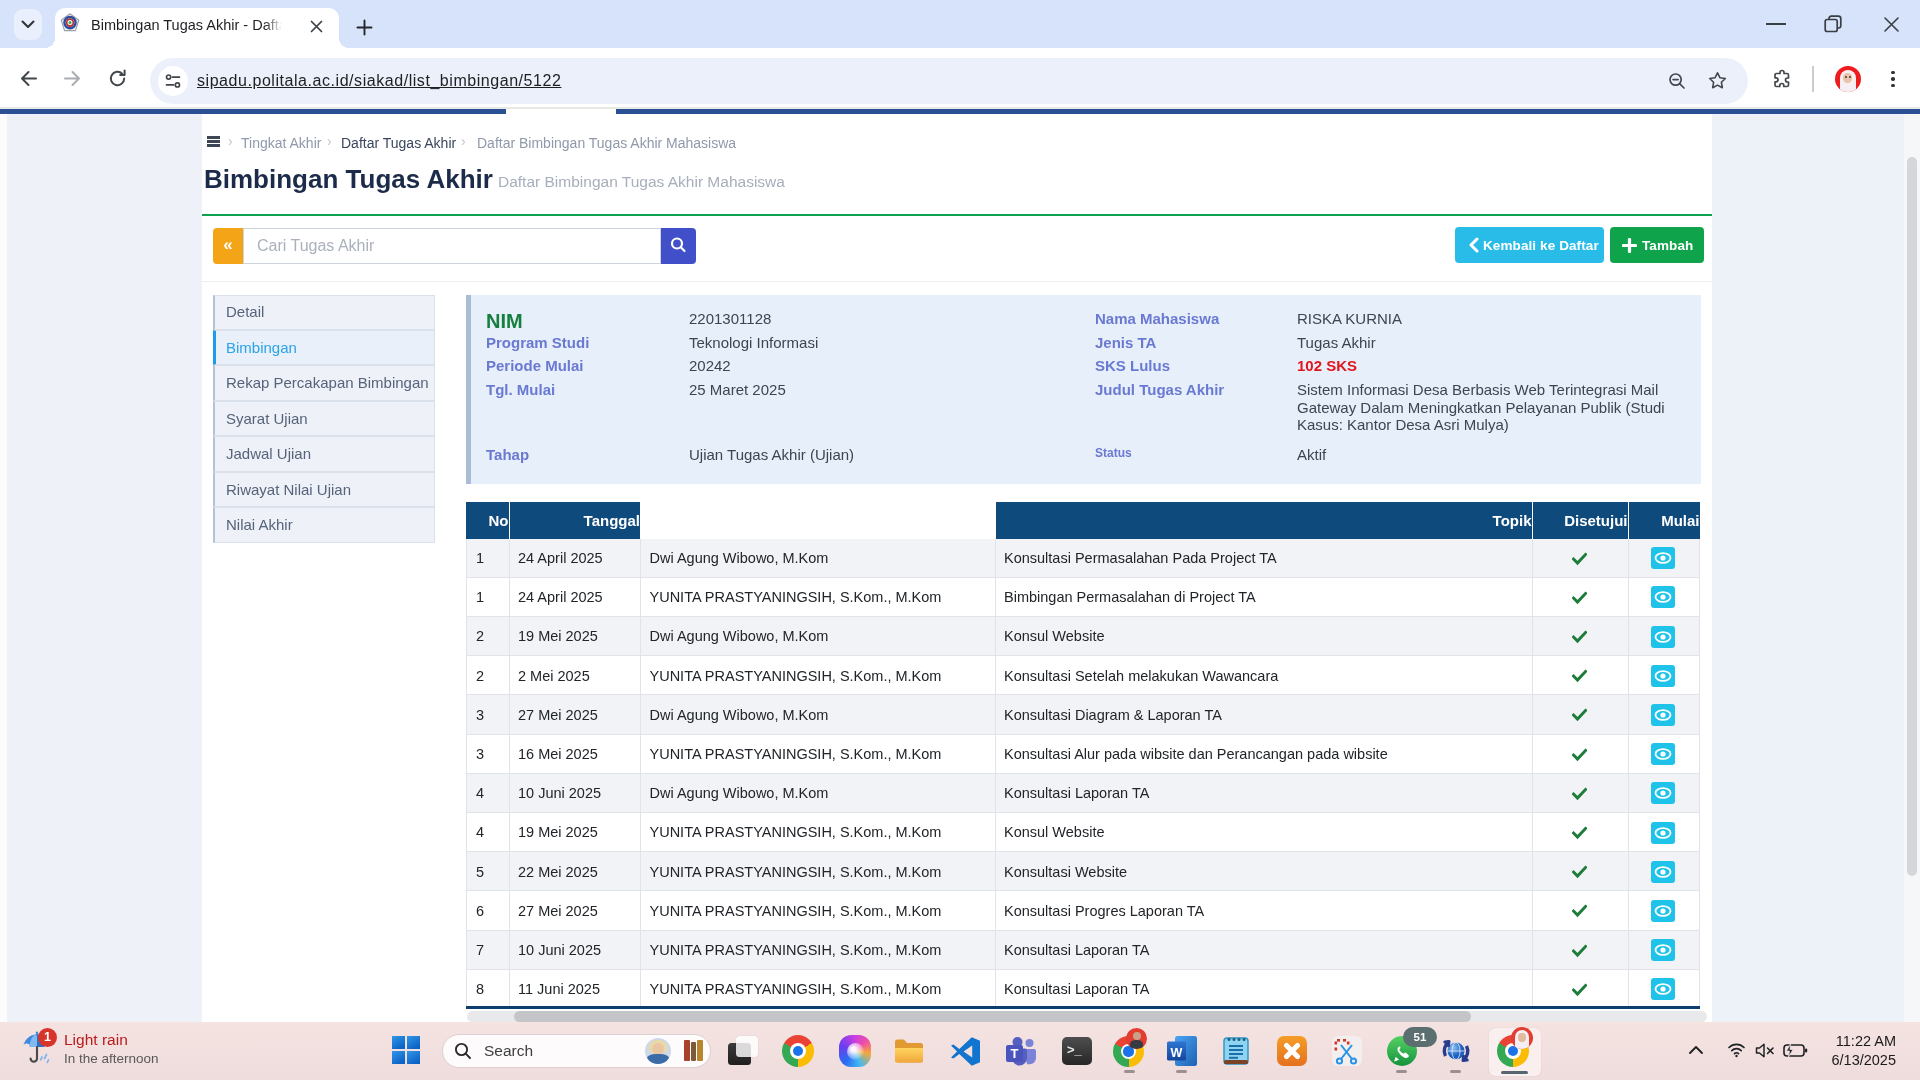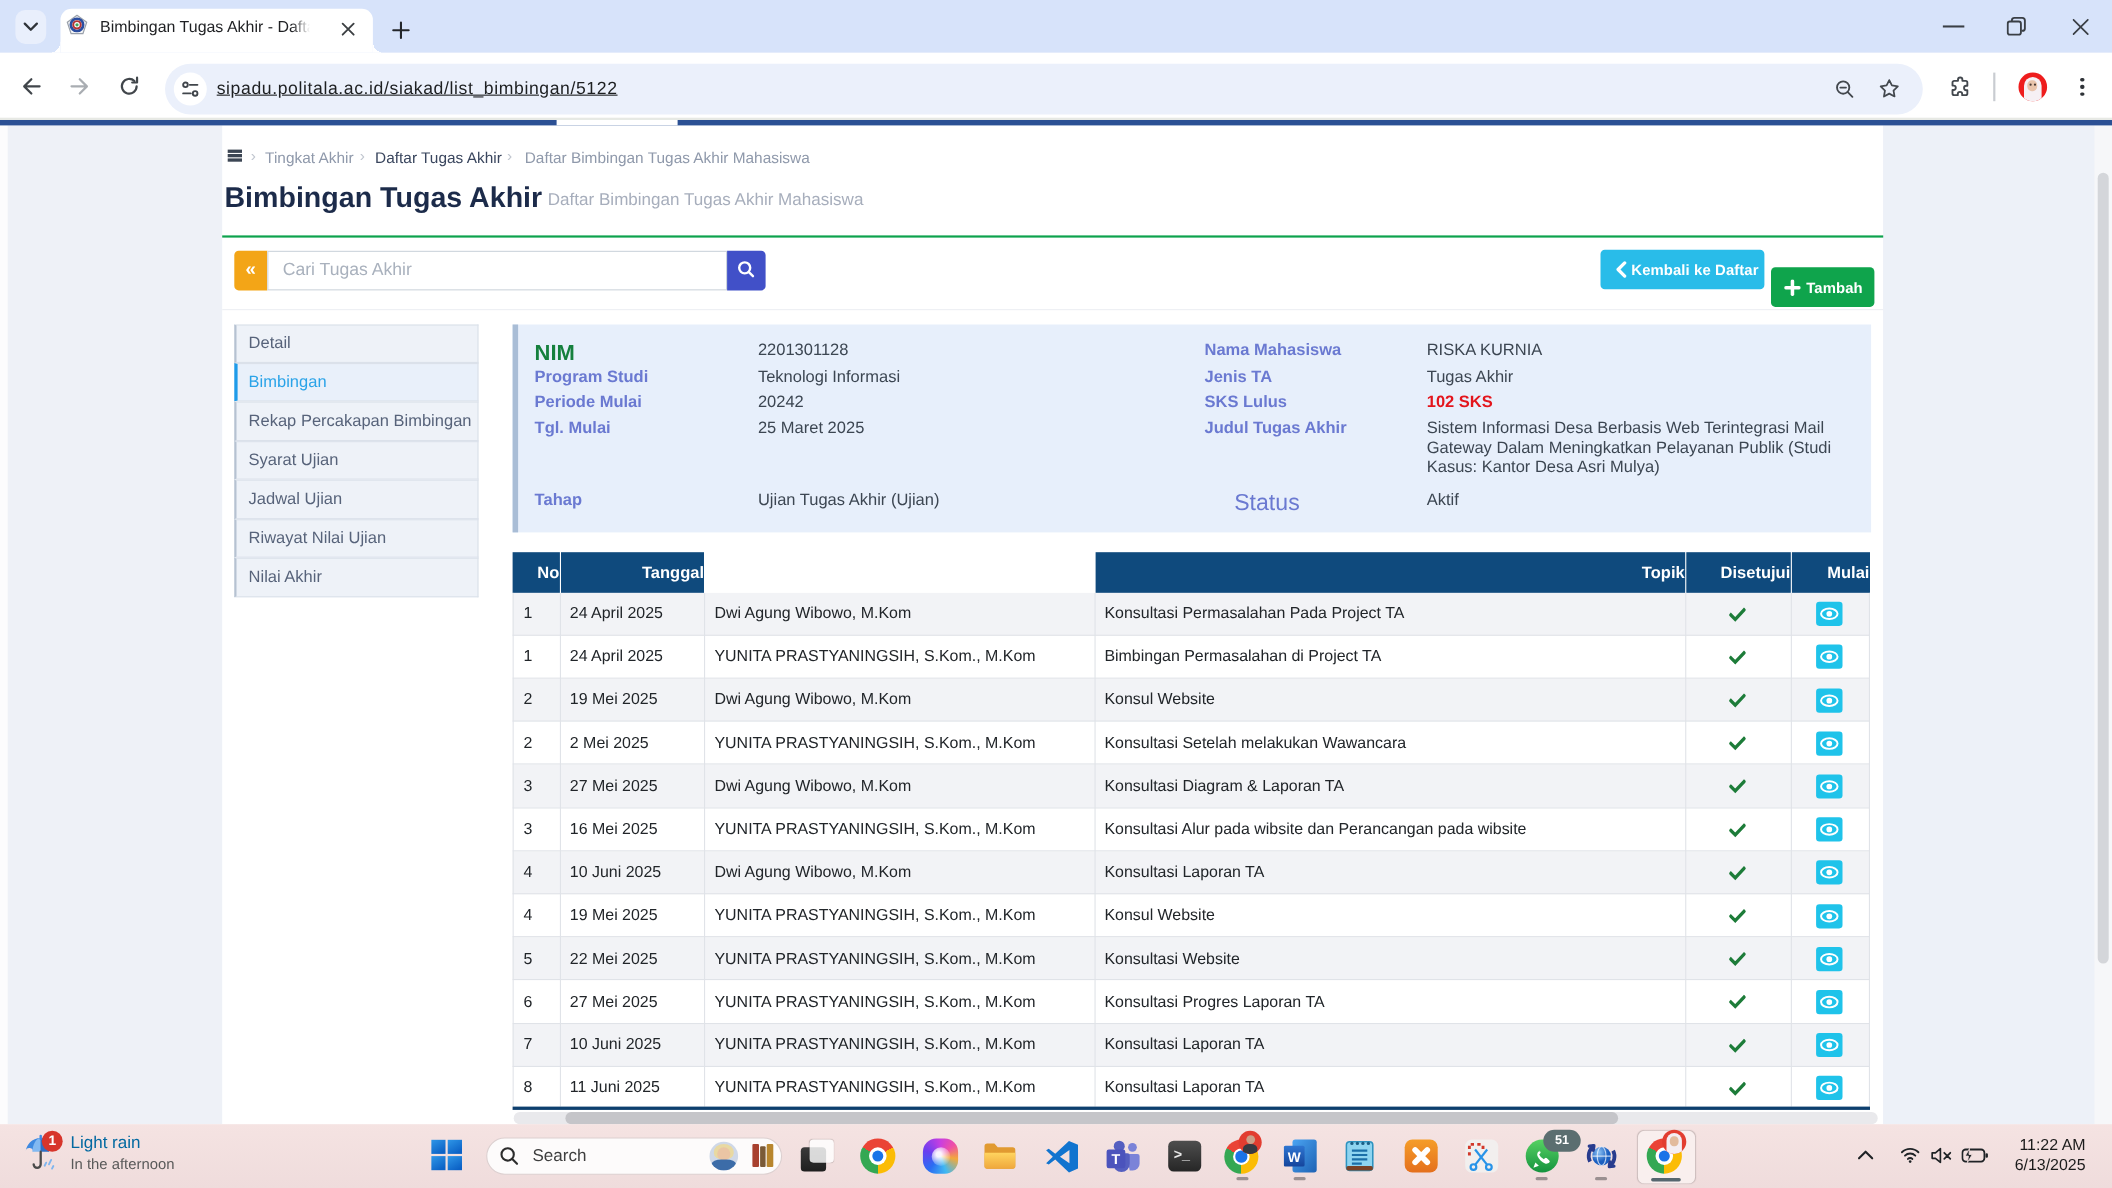--- a/index.html
+++ b/index.html
@@ -47,21 +47,21 @@
         <circle cx="16" cy="15.5" r="5" fill="none" stroke="#fff" stroke-width="2.2"></circle>
         <line x1="19.8" y1="19.3" x2="23.5" y2="23" stroke="#fff" stroke-width="2.2" stroke-linecap="round"></line>
       </svg>
 </div>
 <div class="abs" style="left:1455px;top:227px;width:149px;height:36px;background:#29bce9;border-radius:4px;">
   <svg class="abs" style="left:14px;top:10px;" width="10" height="16" viewBox="0 0 10 16">
         <polyline points="8,2 2,8 8,14" fill="none" stroke="#fff" stroke-width="3" stroke-linecap="round" stroke-linejoin="round"></polyline>
       </svg>
   <div class="txt" style="left:28px;top:10.5px;font-size:13.5px;font-weight:bold;color:#fff;letter-spacing:0.1px;">Kembali ke Daftar</div>
 </div>
-<div class="abs" style="left:1610px;top:227px;width:93.5px;height:36px;background:#0fa44c;border-radius:4px;margin-top:16px;">
+<div class="abs" style="left:1610px;top:227px;width:93.5px;height:36px;background:#0fa44c;border-radius:4px;">
   <svg class="abs" style="left:12px;top:10.5px;" width="15" height="15" viewBox="0 0 15 15">
         <line x1="7.5" y1="1.5" x2="7.5" y2="13.5" stroke="#fff" stroke-width="3.2" stroke-linecap="round"></line>
         <line x1="1.5" y1="7.5" x2="13.5" y2="7.5" stroke="#fff" stroke-width="3.2" stroke-linecap="round"></line>
       </svg>
   <div class="txt" style="left:32px;top:10.5px;font-size:13.5px;font-weight:bold;color:#fff;letter-spacing:0.1px;">Tambah</div>
 </div>
 
 <div class="abs" style="left:213px;top:295px;width:222px;height:34.5px;background:#eef2f8;border:1px solid #dbe1ea;border-left:2px solid #b6c2d1;"></div>
 <div class="txt" style="left:226px;top:303px;font-size:15px;color:#57637a;">Detail</div>
 <div class="abs" style="left:213px;top:329.5px;width:222px;height:35.5px;background:#e9f0fa;border:1px solid #dbe1ea;border-left:3px solid #1e9be9;"></div>
@@ -85,21 +85,21 @@
 <div class="txt" style="left:486px;top:446px;font-size:15px;font-weight:bold;color:#6a79d1;">Tahap</div>
 <div class="txt" style="left:689px;top:310px;font-size:15px;color:#3c4652;">2201301128</div>
 <div class="txt" style="left:689px;top:333.5px;font-size:15px;color:#3c4652;">Teknologi Informasi</div>
 <div class="txt" style="left:689px;top:357px;font-size:15px;color:#3c4652;">20242</div>
 <div class="txt" style="left:689px;top:380.5px;font-size:15px;color:#3c4652;">25 Maret 2025</div>
 <div class="txt" style="left:689px;top:446px;font-size:15px;color:#3c4652;">Ujian Tugas Akhir (Ujian)</div>
 <div class="txt" style="left:1095px;top:310px;font-size:15px;font-weight:bold;color:#6a79d1;">Nama Mahasiswa</div>
 <div class="txt" style="left:1095px;top:333.5px;font-size:15px;font-weight:bold;color:#6a79d1;">Jenis TA</div>
 <div class="txt" style="left:1095px;top:357px;font-size:15px;font-weight:bold;color:#6a79d1;">SKS Lulus</div>
 <div class="txt" style="left:1095px;top:380.5px;font-size:15px;font-weight:bold;color:#6a79d1;">Judul Tugas Akhir</div>
-<div class="txt" style="left:1095px;top:446px;font-size:21px;font-weight:normal;color:#6a79d1;margin-left:27px;">Status</div>
+<div class="txt" style="left:1095px;top:446px;font-size:12px;font-weight:bold;color:#6a79d1;">Status</div>
 <div class="txt" style="left:1297px;top:310px;font-size:15px;color:#3c4652;">RISKA KURNIA</div>
 <div class="txt" style="left:1297px;top:333.5px;font-size:15px;color:#3c4652;">Tugas Akhir</div>
 <div class="txt" style="left:1297px;top:357px;font-size:15px;font-weight:bold;color:#e3151c;">102 SKS</div>
 <div class="txt" style="left:1297px;top:381px;font-size:15px;color:#3c4652;">Sistem Informasi Desa Berbasis Web Terintegrasi Mail</div>
 <div class="txt" style="left:1297px;top:398.5px;font-size:15px;color:#3c4652;">Gateway Dalam Meningkatkan Pelayanan Publik (Studi</div>
 <div class="txt" style="left:1297px;top:416px;font-size:15px;color:#3c4652;">Kasus: Kantor Desa Asri Mulya)</div>
 <div class="txt" style="left:1297px;top:446px;font-size:15px;color:#3c4652;">Aktif</div>
 
 <style>
   .trow { position:absolute; left:465.5px; width:1234px; height:39.2px; }
@@ -381,21 +381,21 @@
 
 <svg class="abs" style="left:21px;top:1031px;" width="32" height="36" viewBox="0 0 32 36">
   <path d="M16 3.5 C8 3.5 2.8 9.8 2.3 16 a3.4 3.4 0 0 1 6.8 0 a3.45 3.45 0 0 1 6.9 0 a3.45 3.45 0 0 1 6.9 0 a3.4 3.4 0 0 1 6.8 0 C29.2 9.8 24 3.5 16 3.5 Z" fill="#3f8ae0"></path>
   <path d="M16 3.5 C11.5 3.5 8.6 10 8.4 16 L16 16 Z" fill="#82b9f1"></path>
   <path d="M23.6 16 C23.4 10 20.5 3.5 16 3.5 L16 16 Z" fill="#2f6fc4"></path>
   <line x1="16" y1="1.6" x2="16" y2="4.2" stroke="#3f8ae0" stroke-width="2.2" stroke-linecap="round"></line>
   <path d="M16 16 V27.5 a3.2 3.2 0 0 1 -6.4 0" fill="none" stroke="#4a4a4a" stroke-width="2.1" stroke-linecap="round"></path>
   <path d="M25.5 23.5 l-2 4 M21 26 l-1.4 2.8 M27.5 29 l-1.2 2.4" stroke="#7fb5ee" stroke-width="1.7" stroke-linecap="round"></path>
 </svg>
 <div class="abs" style="left:38px;top:1028px;width:19px;height:19px;border-radius:50%;background:#d7352b;color:#fff;font-size:12.5px;font-weight:bold;text-align:center;line-height:19px;">1</div>
-<div class="txt" style="left:64px;top:1031px;font-size:15.5px;color:#0369a1;">Light rain</div>
+<div class="txt" style="left:64px;top:1031px;font-size:15.5px;color:#b91c1c;">Light rain</div>
 <div class="txt" style="left:64px;top:1051px;font-size:13.5px;color:#595959;">In the afternoon</div>
 
 <svg class="abs" style="left:392px;top:1036px;" width="28" height="28" viewBox="0 0 28 28">
   <defs>
         <linearGradient id="wg" x1="0" y1="0" x2="0.6" y2="1">
           <stop offset="0" stop-color="#2f97e8"></stop>
           <stop offset="1" stop-color="#0c62c6"></stop>
         </linearGradient>
       </defs>
   <rect x="0" y="0" width="13" height="13" fill="url(#wg)"></rect>

